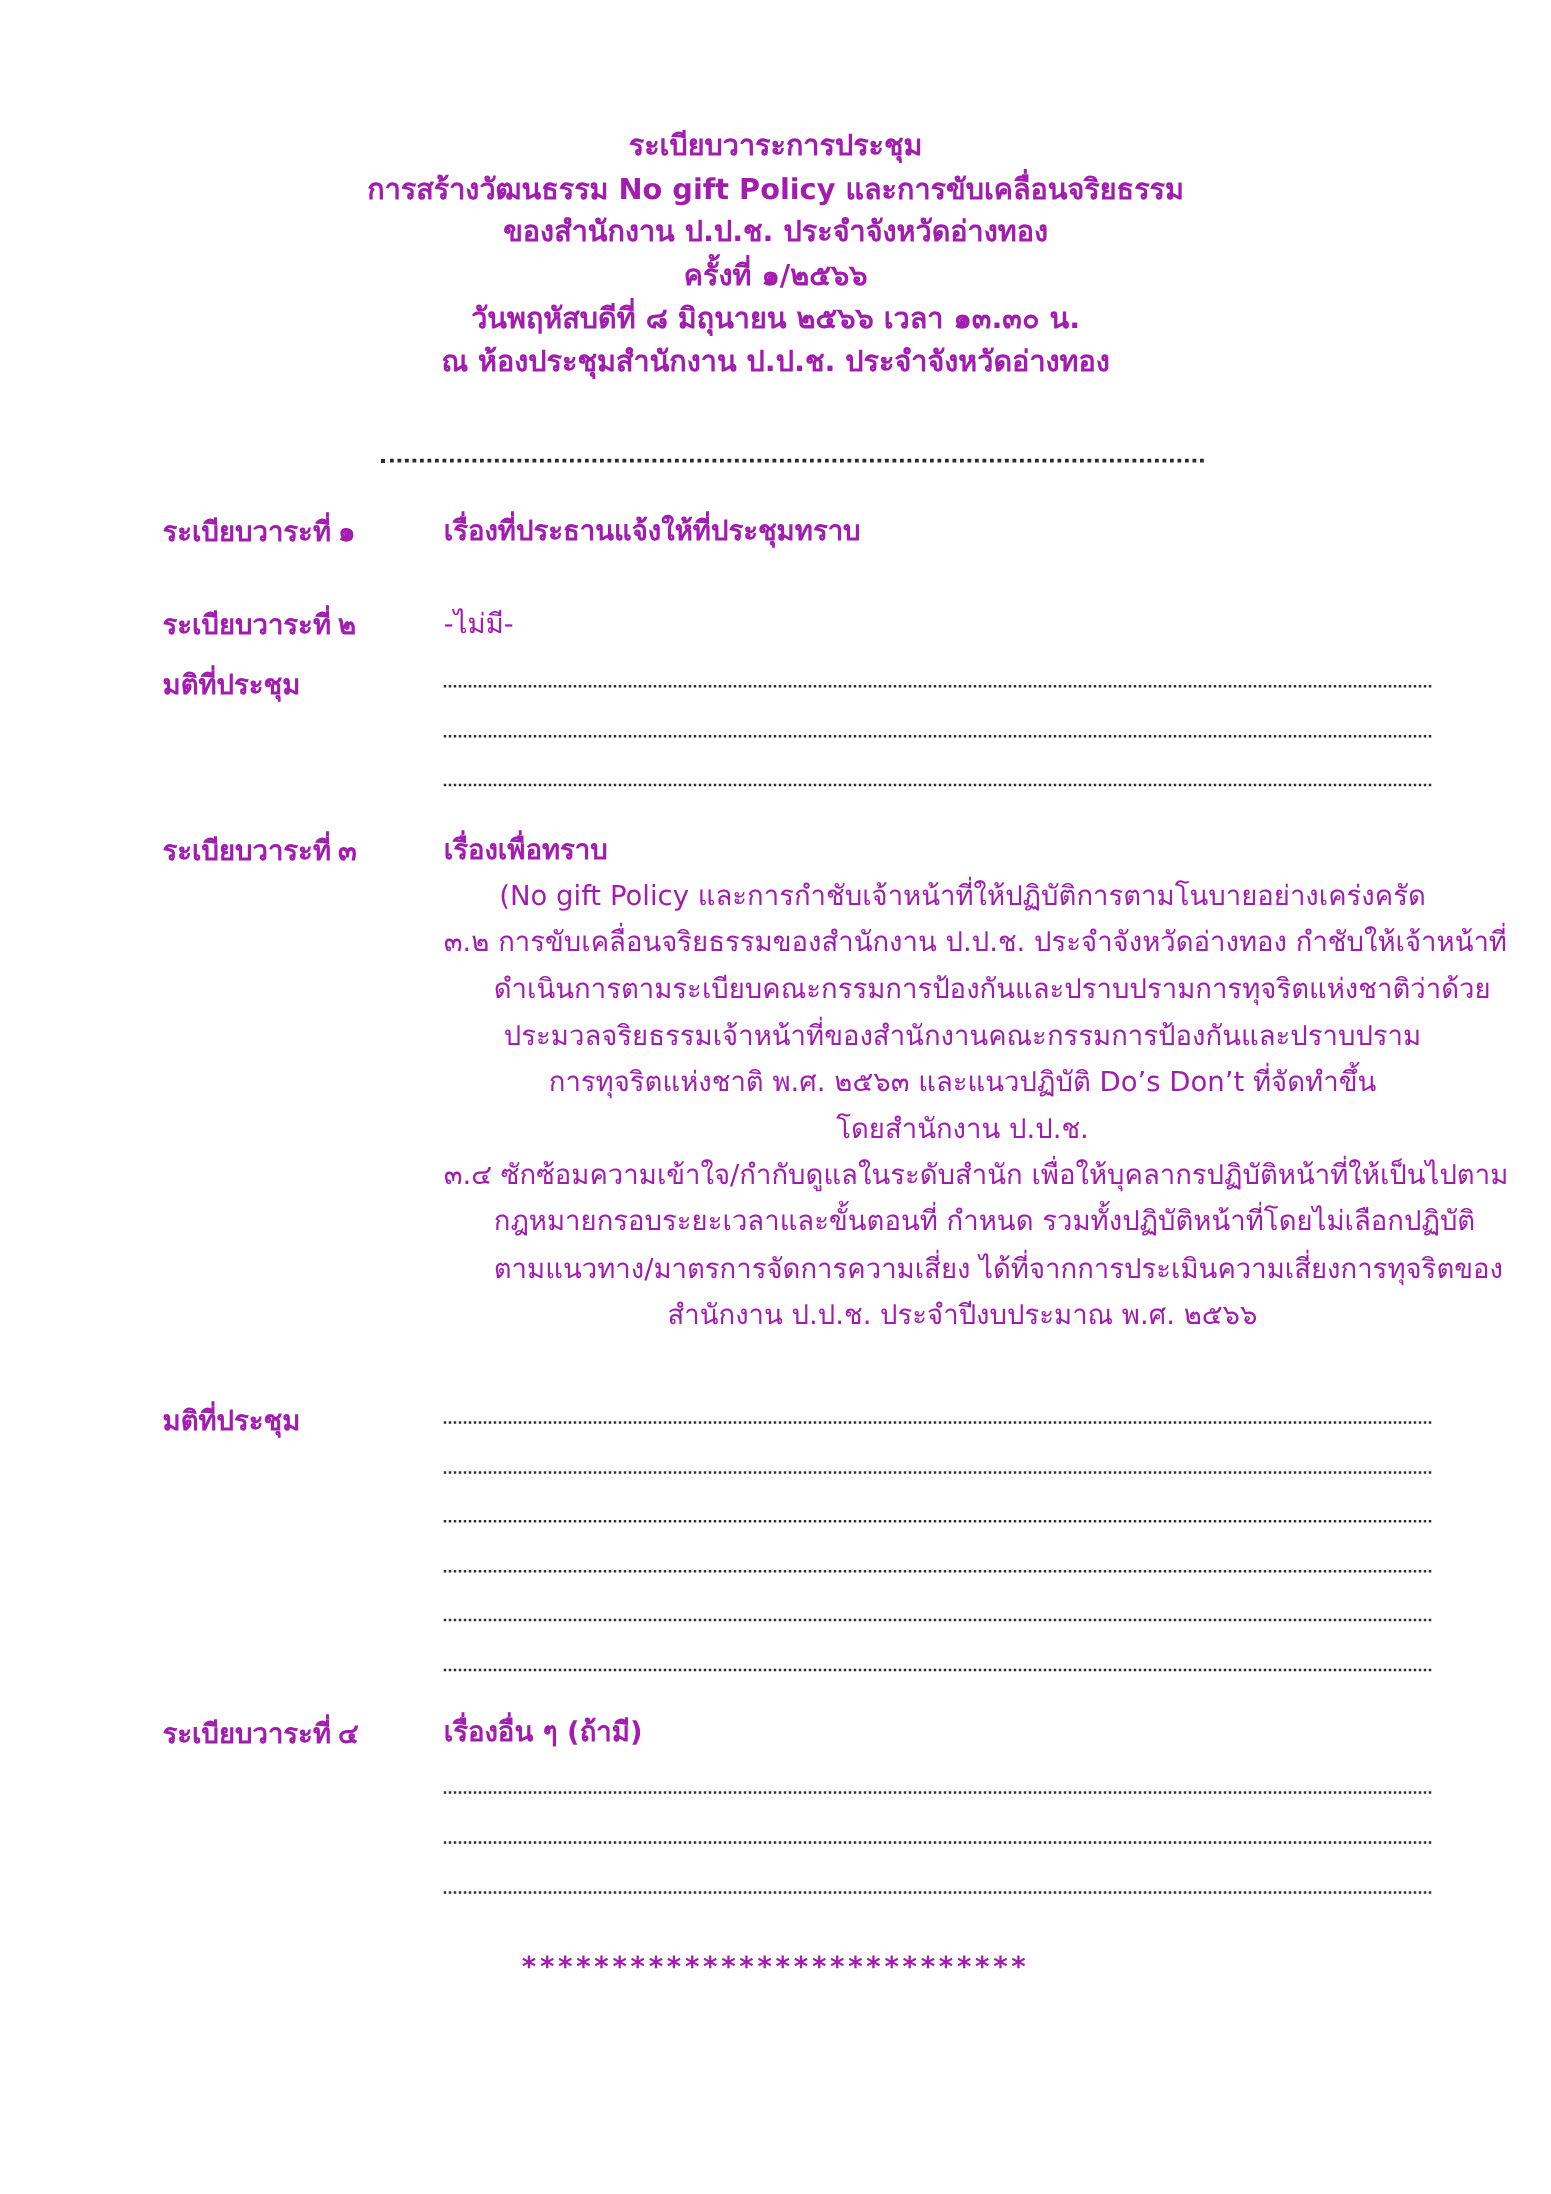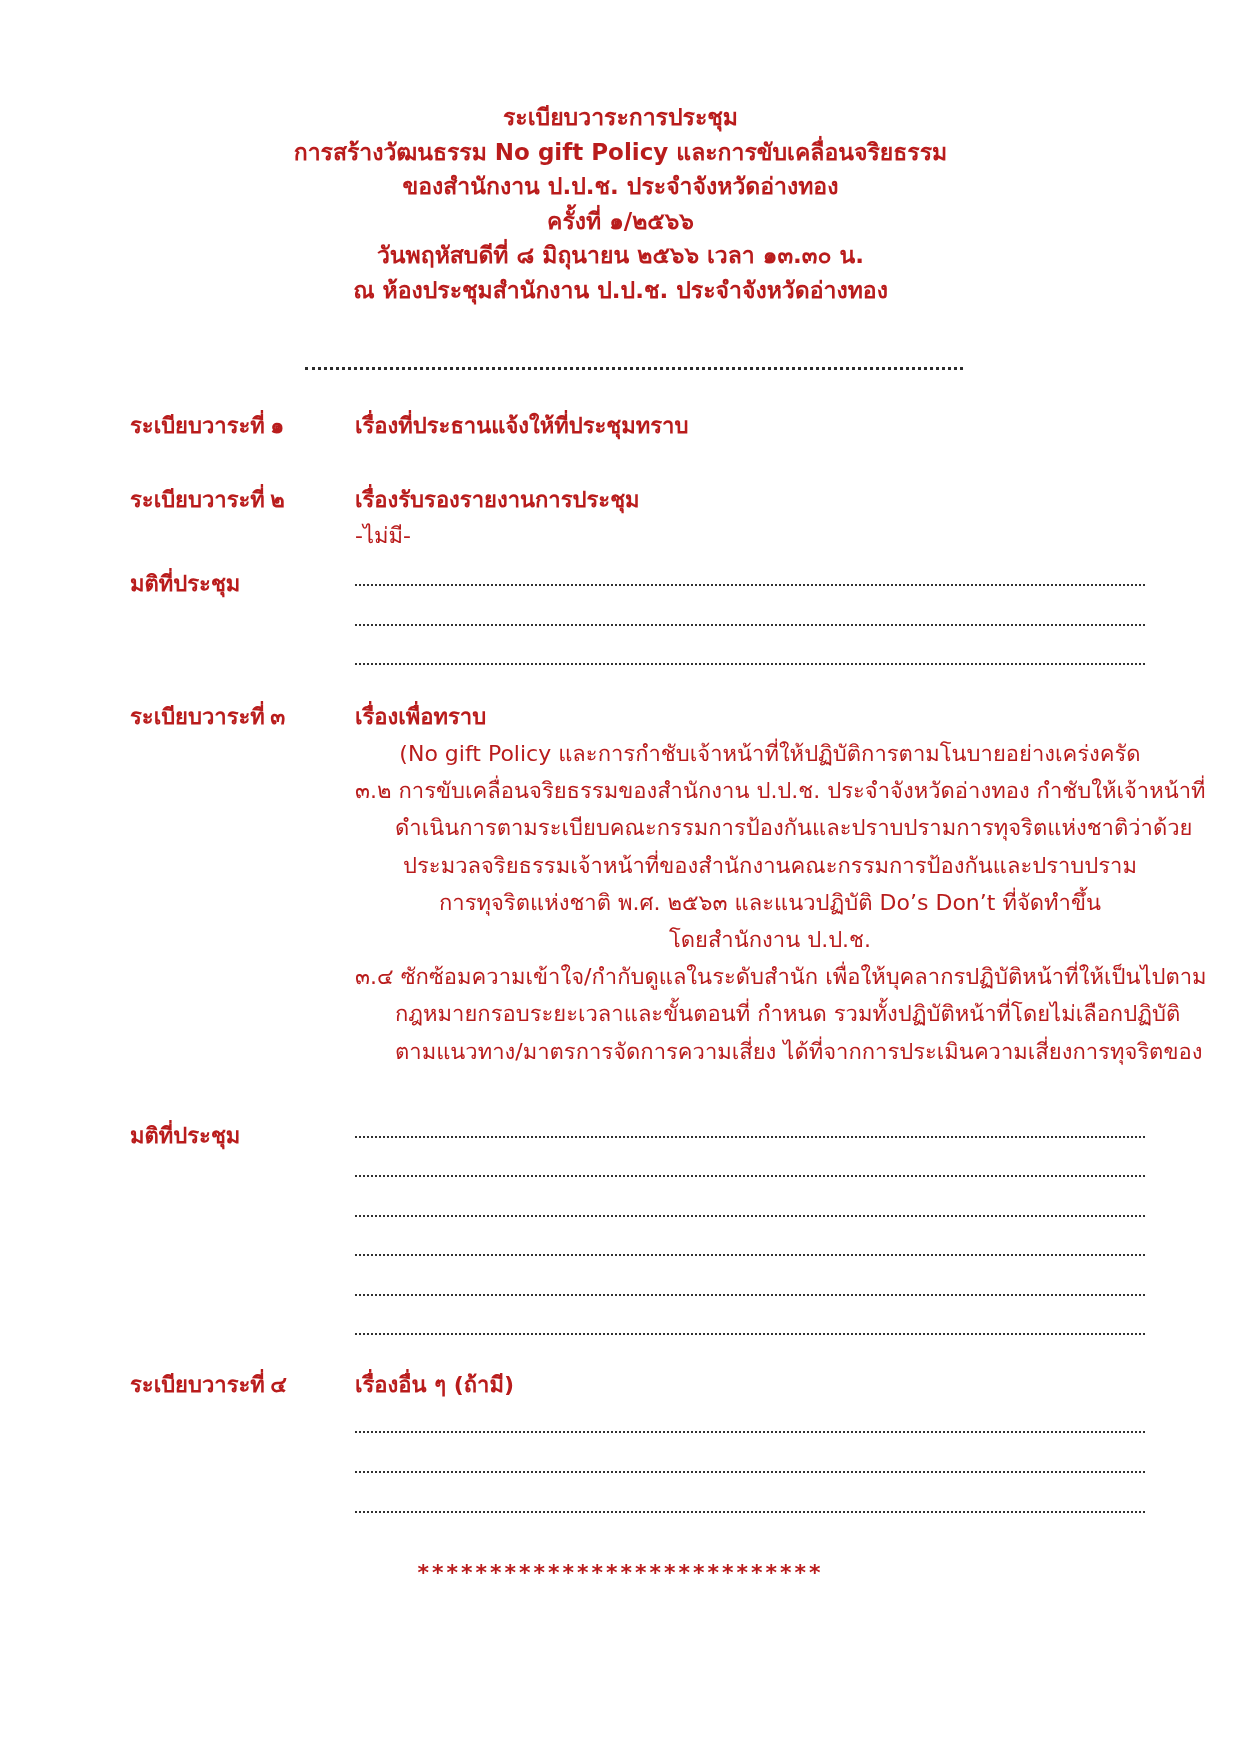--- a/index.html
+++ b/index.html
@@ -1,21 +1,21 @@
 <!DOCTYPE html>
 <html lang="th"><head>
 <meta charset="utf-8">
 <style>
   html,body { margin:0; padding:0; background:#e8e8e8; }
   .page {
     position:relative;
     width:1241px; height:1755px;
     margin:0 auto;
     background:#ffffff;
-    color:#b91c1c;
+    color:#a21caf;
     font-family:"DejaVu Sans","Liberation Sans",sans-serif;
     font-size:22px;
     overflow:hidden;
   }
   
   .title-block { padding-top:100px; text-align:center; font-weight:bold; font-size:23px; }
   .title-block .tline { height:34.5px; line-height:34.5px; white-space:nowrap; }
 
   
   .sep { margin-top:60px; margin-left:305px; width:658px; height:0;
@@ -74,21 +74,20 @@
     <div class="row r-agenda1">
       <div class="lblcol">ระเบียบวาระที่ ๑</div>
       <div class="cntcol">
         <div class="topic">เรื่องที่ประธานแจ้งให้ที่ประชุมทราบ</div>
       </div>
     </div>
 
     <div class="row r-agenda2">
       <div class="lblcol">ระเบียบวาระที่ ๒</div>
       <div class="cntcol">
-        <div class="topic">เรื่องรับรองรายงานการประชุม</div>
         <div class="plain">-ไม่มี-</div>
       </div>
     </div>
 
     <div class="row res-block r-res1">
       <div class="lblcol" style="line-height:28px;">มติที่ประชุม</div>
       <div class="cntcol">
         <div class="dotline"></div>
         <div class="dotline"></div>
         <div class="dotline"></div>
@@ -106,20 +105,21 @@
           <div class="item-line">๓.๒ การขับเคลื่อนจริยธรรมของสำนักงาน ป.ป.ช. ประจำจังหวัดอ่างทอง กำชับให้เจ้าหน้าที่</div>
           <div class="item-line cont">ดำเนินการตามระเบียบคณะกรรมการป้องกันและปราบปรามการทุจริตแห่งชาติว่าด้วย</div>
           <div class="item-line cont">ประมวลจริยธรรมเจ้าหน้าที่ของสำนักงานคณะกรรมการป้องกันและปราบปราม</div>
           <div class="item-line cont">การทุจริตแห่งชาติ พ.ศ. ๒๕๖๓ และแนวปฏิบัติ Do’s Don’t ที่จัดทำขึ้น</div>
           <div class="item-line cont">โดยสำนักงาน ป.ป.ช.</div>
         </div>
         <div>
           <div class="item-line">๓.๔ ซักซ้อมความเข้าใจ/กำกับดูแลในระดับสำนัก เพื่อให้บุคลากรปฏิบัติหน้าที่ให้เป็นไปตาม</div>
           <div class="item-line cont">กฎหมายกรอบระยะเวลาและขั้นตอนที่ กำหนด รวมทั้งปฏิบัติหน้าที่โดยไม่เลือกปฏิบัติ</div>
           <div class="item-line cont">ตามแนวทาง/มาตรการจัดการความเสี่ยง ได้ที่จากการประเมินความเสี่ยงการทุจริตของ</div>
+          <div class="item-line cont">สำนักงาน ป.ป.ช. ประจำปีงบประมาณ พ.ศ. ๒๕๖๖</div>
         </div>
       </div>
     </div>
 
     <div class="row res-block r-res2">
       <div class="lblcol" style="line-height:28px;">มติที่ประชุม</div>
       <div class="cntcol">
         <div class="dotline"></div>
         <div class="dotline"></div>
         <div class="dotline"></div>

